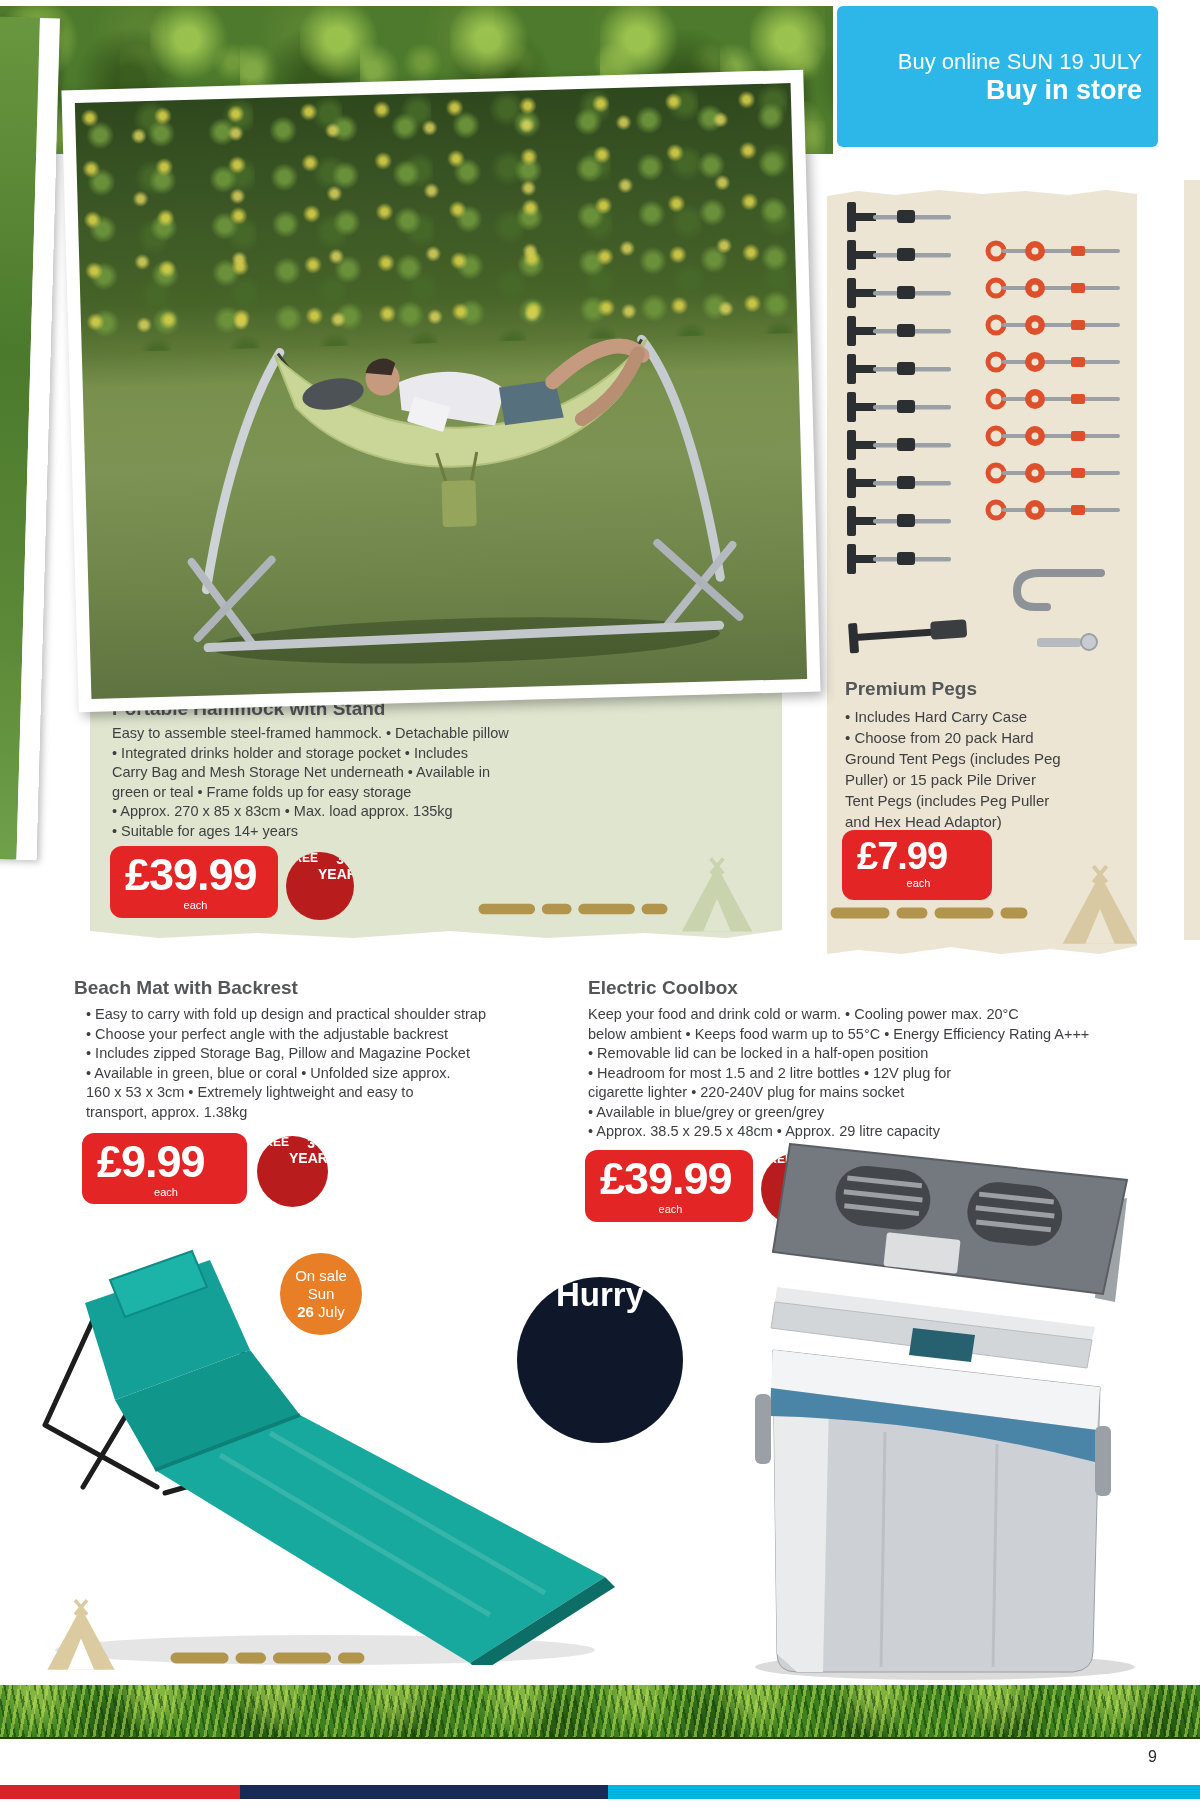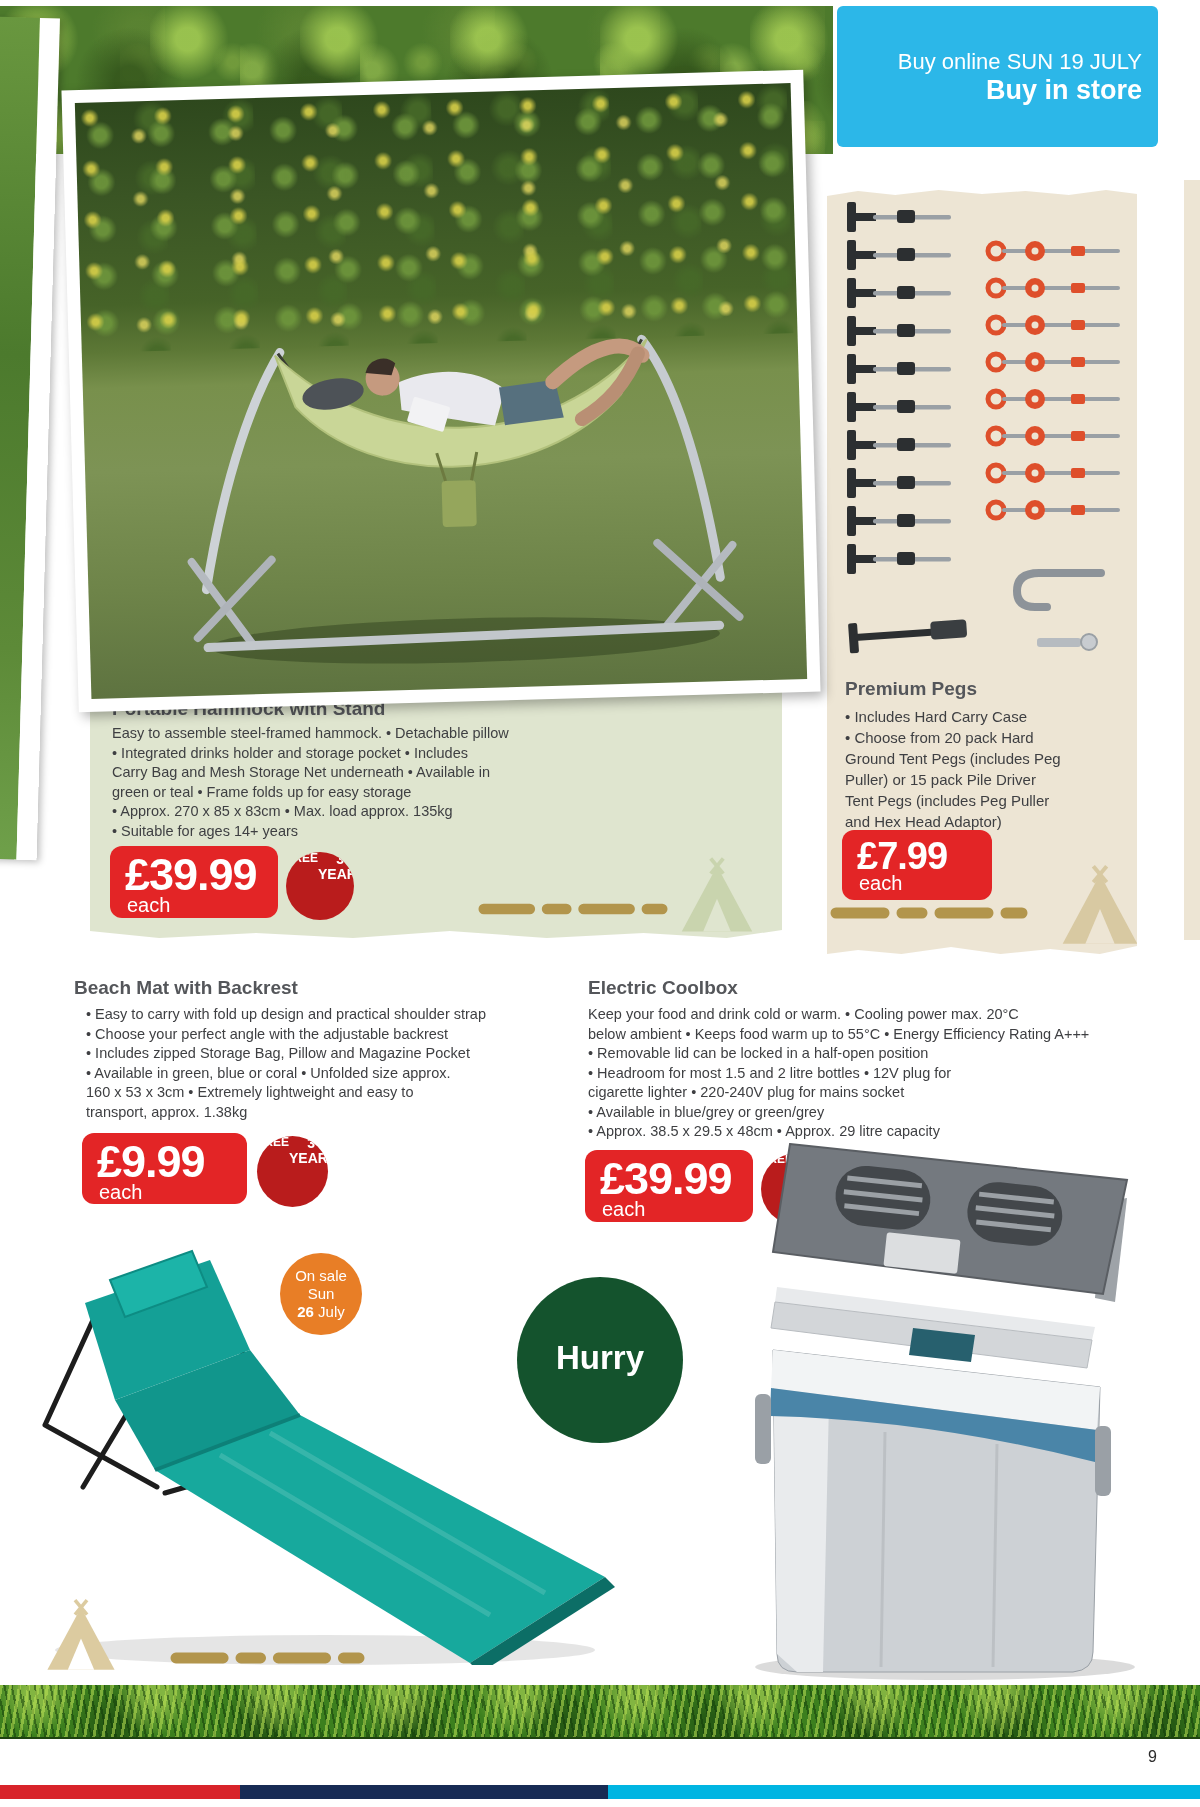--- a/index.html
+++ b/index.html
@@ -72,39 +72,39 @@
 
   
   .ptitle{position:absolute;font-size:19px;font-weight:bold;color:#54565A;line-height:22px;}
   .pdesc{position:absolute;font-size:14.5px;line-height:19.5px;color:#3E3F42;white-space:pre-line;}
   .pdesc.lh21{font-size:15px;line-height:21px;}
 
   
   .price-badge{position:absolute;background:#E32526;border-radius:12px;color:#fff;
     padding:7px 14px 8px 15px;box-sizing:border-box;}
   .price-badge .price{font-weight:bold;font-size:45px;line-height:44px;letter-spacing:-1px;}
-  .price-badge .each{font-size:20px;line-height:16px;margin-left:2px;}
+  .price-badge .each{font-size:11px;line-height:16px;margin-left:2px;text-align:center;}
   .price-badge.sm .price{font-size:38px;line-height:38px;}
 
   
   .roundel{position:absolute;background:#b91c1c;border-radius:50%;color:#fff;
     text-align:center;font-weight:bold;overflow:hidden;
     display:flex;flex-direction:row;justify-content:flex-start;}
   .roundel .r1{font-size:12px;line-height:13px;}
   .roundel .r2{font-size:14px;line-height:15px;}
   .roundel .rline{height:2px;background:#fff;margin:3px 0;}
   .roundel .r3{font-size:13px;line-height:14px;}
 
   
   .on-sale{position:absolute;left:280px;top:1253px;width:82px;height:82px;border-radius:50%;
     background:#E87E26;color:#fff;text-align:center;font-size:15px;line-height:18px;
     display:flex;flex-direction:column;justify-content:center;}
   .hurry{position:absolute;left:517px;top:1277px;width:166px;height:166px;border-radius:50%;
-    background:#14532d;color:#fff;text-align:center;
-    display:flex;flex-direction:column;justify-content:center;}
+    background:#0f172a;color:#fff;text-align:center;
+    display:flex;flex-direction:row;justify-content:center;}
   .hurry .h1{font-size:33px;font-weight:bold;line-height:36px;margin-bottom:4px;}
   .hurry .h2{font-size:18px;font-weight:bold;line-height:21px;white-space:pre-line;}
 
   
   .footer-bar{position:absolute;left:478px;top:1738px;width:632px;height:40px;z-index:2;
     background:#fff;border:3px solid #15356B;border-radius:9px;box-sizing:border-box;
     display:flex;align-items:center;}
   .env{width:30px;height:29px;background:#15356B;border-radius:7px;margin:0 10px 0 7px;
     position:relative;flex:0 0 auto;}
   .fh{font-size:20.5px;font-weight:bold;color:#16356B;white-space:nowrap;}

